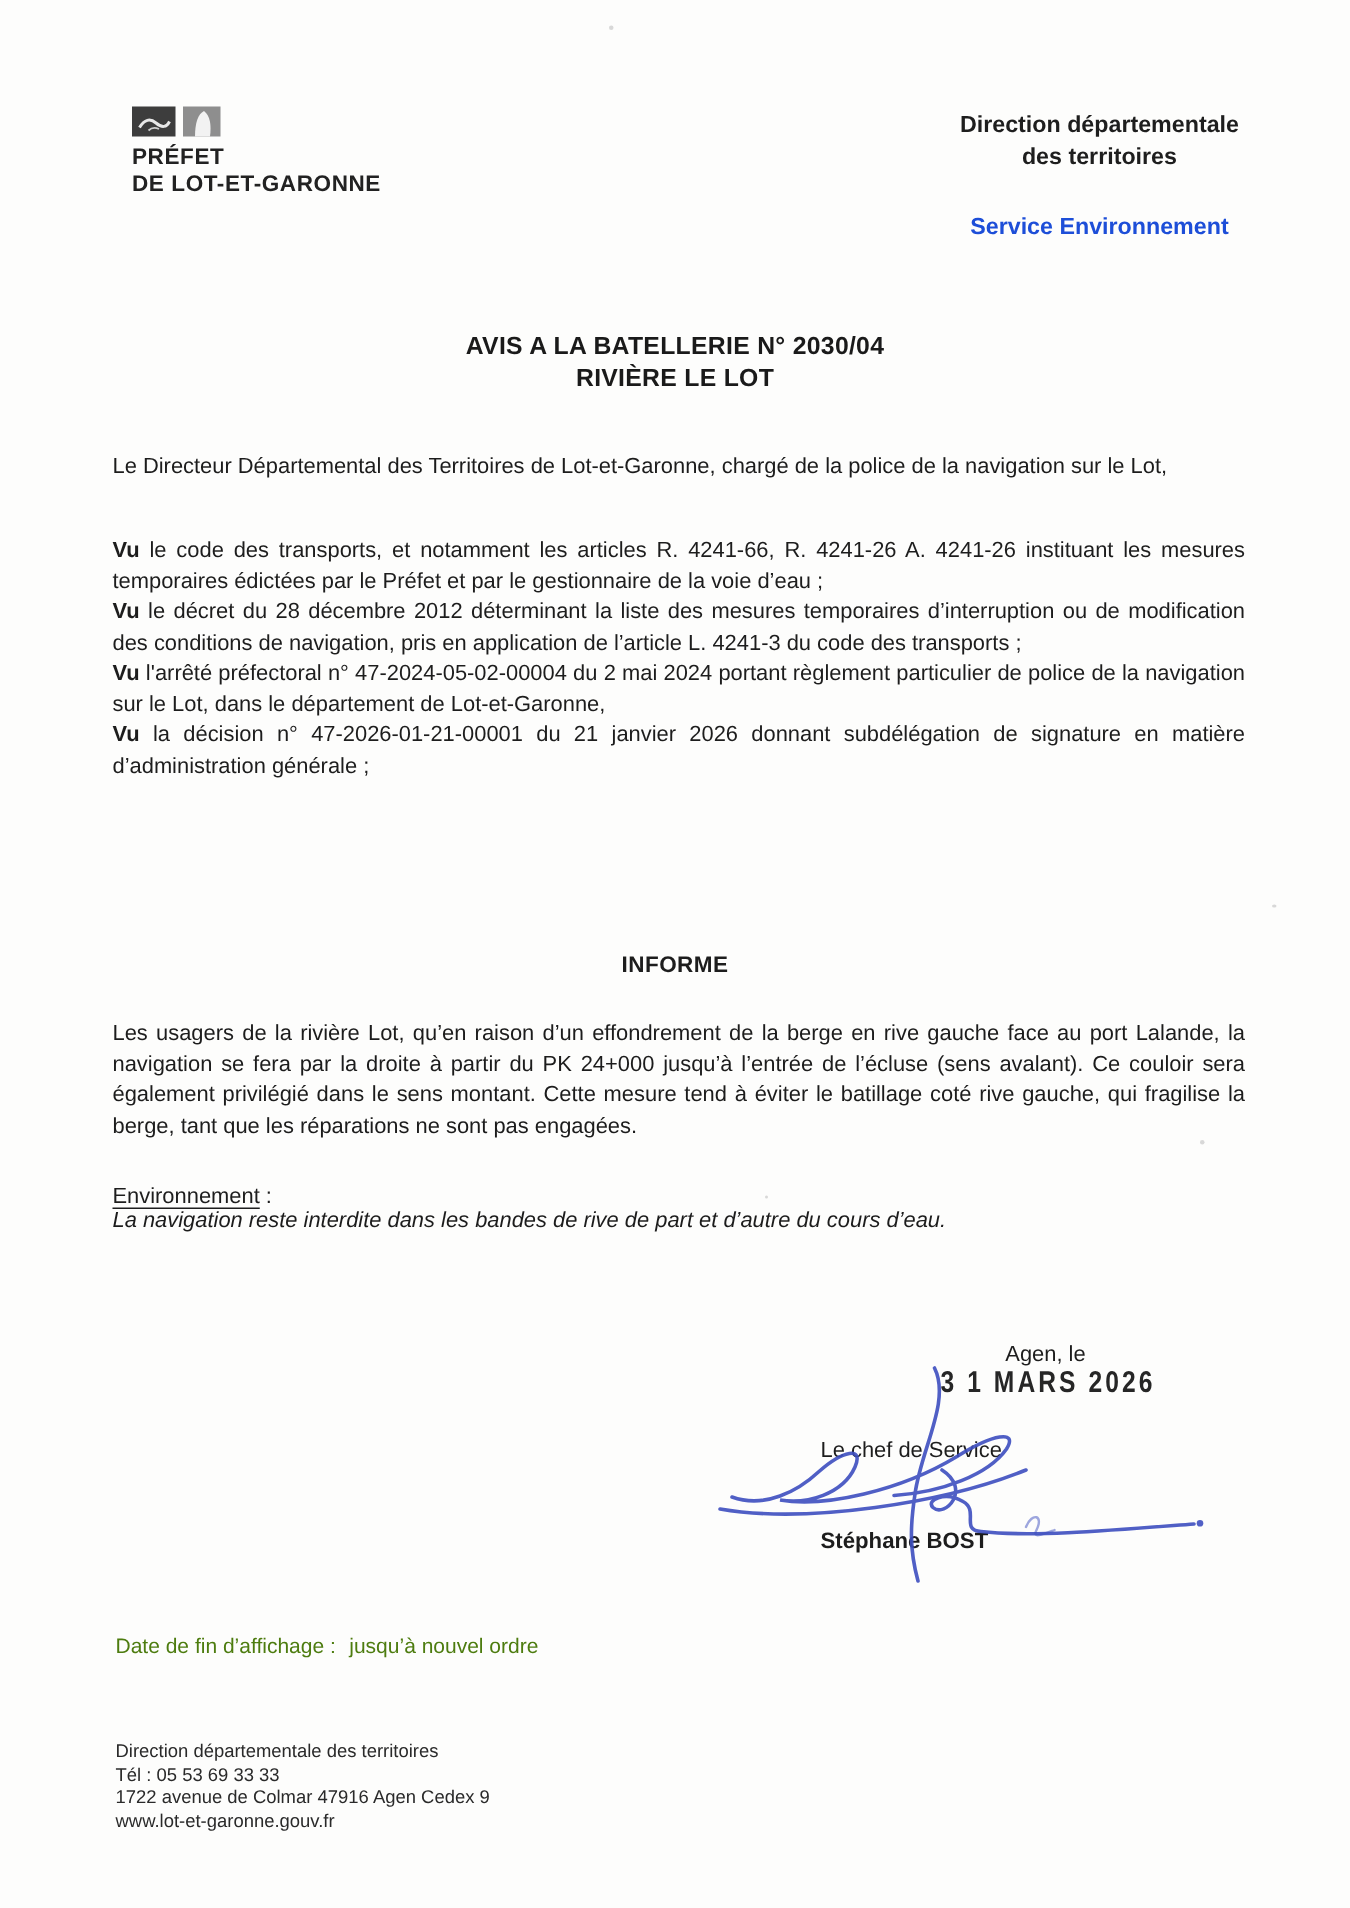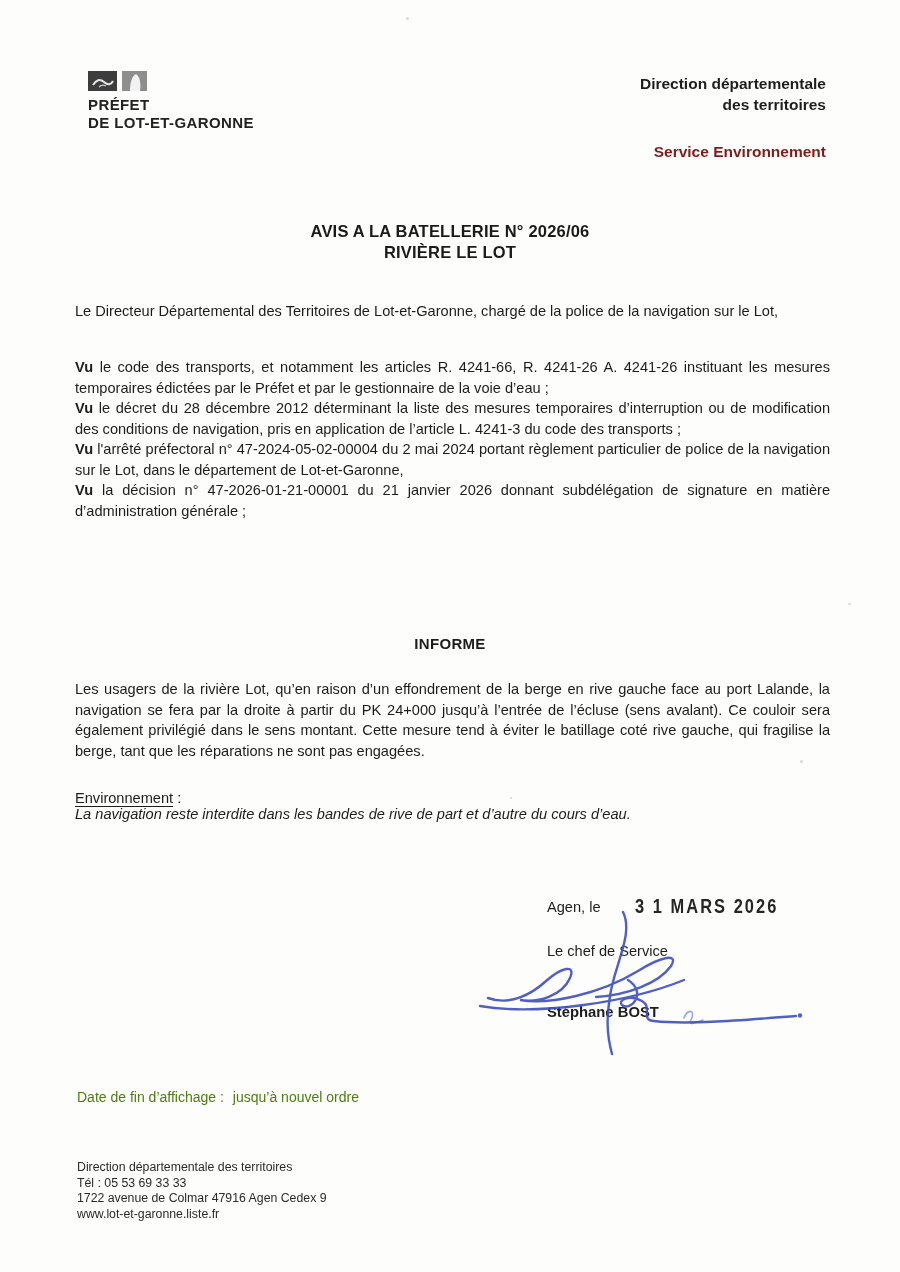--- a/index.html
+++ b/index.html
@@ -11,40 +11,40 @@
     background:#fdfdfc;
     font-family:"Liberation Sans", sans-serif;
     color:#1d1d1d;
     overflow:hidden;
   }
   
   .header-left { position:absolute; top:70px; left:88px; }
   .emblem { display:block; margin-bottom:4px; }
   .prefet-line { font-size:15px; font-weight:700; letter-spacing:.4px; line-height:18px; color:#222; }
   .motto { margin-top:5px; font-family:"DejaVu Serif", serif; font-style:italic; font-size:10px; line-height:12.5px; color:#333; }
-  .header-right { position:absolute; top:73px; right:74px; text-align:right; }
+  .header-right { position:absolute; top:73px; right:74px; text-align:center; }
   .dir-line { font-size:15.5px; font-weight:700; line-height:21px; color:#1e1e1e; }
-  .service-line { margin-top:28px; font-size:15.5px; font-weight:700; color:#7f1d1d; }
+  .service-line { margin-top:28px; font-size:15.5px; font-weight:700; color:#1d4ed8; }
   
   .doc-title { position:absolute; top:221px; left:0; width:100%; text-align:center; }
   .doc-title div { font-size:16.5px; font-weight:700; line-height:21px; letter-spacing:.2px; color:#1a1a1a; }
   
   .bodytxt { font-size:14.6px; line-height:20.5px; text-align:justify; color:#1c1c1c; }
   .intro    { position:absolute; top:301px; left:75px; right:70px; }
   .vu-block { position:absolute; top:357px; left:75px; right:70px; }
   .vu-block p { font-size:14.6px; line-height:20.5px; text-align:justify; }
   .vu-bold { font-weight:700; }
   .informe-heading { position:absolute; top:635px; left:0; width:100%; text-align:center; font-size:15px; font-weight:700; letter-spacing:.3px; }
   .informe-body { position:absolute; top:679px; left:75px; right:70px; }
   .comments-label { position:absolute; top:790px; left:75px; font-size:14.6px; }
   .comments-label .u { text-decoration:underline; text-underline-offset:3px; }
   .comments-body { position:absolute; top:804px; left:75px; right:70px;font-style:italic; }
   
   .sign-block { position:absolute; top:895px; left:547px; width:300px; }
-  .sign-place-row { display:flex; align-items:center; }
+  .sign-place-row { display:flex; align-items:center;flex-direction:column; }
   .place-label { font-size:14.6px; }
   .date-stamp {
     margin-left:34px;
     font-size:20px; font-weight:700; letter-spacing:2.5px;
     transform:scaleX(.82); transform-origin:left center;
     white-space:nowrap; color:#262626;
   }
   .sign-role { margin-top:25px; font-size:14.6px; }
   .sign-name { margin-top:45px; font-size:14.8px; font-weight:700; }
   .sig-svg { position:absolute; top:908px; left:478px; pointer-events:none; }
@@ -72,21 +72,21 @@
     <div class="prefet-line">DE LOT-ET-GARONNE</div>
   </div>
 
   <div class="header-right">
     <div class="dir-line">Direction départementale</div>
     <div class="dir-line">des territoires</div>
     <div class="service-line">Service Environnement</div>
   </div>
 
   <div class="doc-title">
-    <div>AVIS A LA BATELLERIE N° 2026/06</div>
+    <div>AVIS A LA BATELLERIE N° 2030/04</div>
     <div>RIVIÈRE LE LOT</div>
   </div>
 
   <p class="bodytxt intro">Le Directeur Départemental des Territoires de Lot-et-Garonne, chargé de la police de la navigation sur le Lot,</p>
 
   <div class="vu-block">
     <p><span class="vu-bold">Vu</span><span> le code des transports, et notamment les articles R. 4241-66, R. 4241-26 A. 4241-26 instituant les mesures temporaires édictées par le Préfet et par le gestionnaire de la voie d’eau ;</span></p>
     <p><span class="vu-bold">Vu</span><span> le décret du 28 décembre 2012 déterminant la liste des mesures temporaires d’interruption ou de modification des conditions de navigation, pris en application de l’article L. 4241-3 du code des transports ;</span></p>
     <p><span class="vu-bold">Vu</span><span> l'arrêté préfectoral n° 47-2024-05-02-00004 du 2 mai 2024 portant règlement particulier de police de la navigation sur le Lot, dans le département de Lot-et-Garonne,</span></p>
     <p><span class="vu-bold">Vu</span><span> la décision n° 47-2026-01-21-00001 du 21 janvier 2026 donnant subdélégation de signature en matière d’administration générale ;</span></p>
@@ -121,21 +121,21 @@
   </svg>
 
   <div class="display-end">
     <span>Date de fin d’affichage :</span><span class="val">jusqu’à nouvel ordre</span>
   </div>
 
   <div class="footer">
     <div>Direction départementale des territoires</div>
     <div>Tél : 05 53 69 33 33</div>
     <div>1722 avenue de Colmar 47916 Agen Cedex 9</div>
-    <div>www.lot-et-garonne.liste.fr</div>
+    <div>www.lot-et-garonne.gouv.fr</div>
   </div>
 
   <div class="speck" style="left:406px; top:17px; width:3px; height:3px;"></div>
   <div class="speck" style="left:848px; top:603px; width:3px; height:2px;"></div>
   <div class="speck" style="left:800px; top:760px; width:3px; height:3px;"></div>
   <div class="speck" style="left:510px; top:797px; width:2px; height:2px;"></div>
 
 </div>
 
 </body></html>

